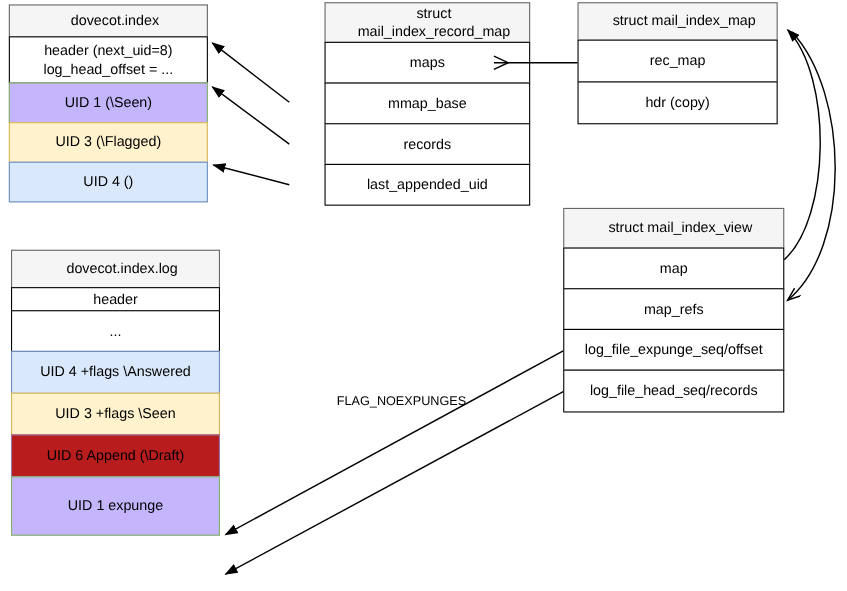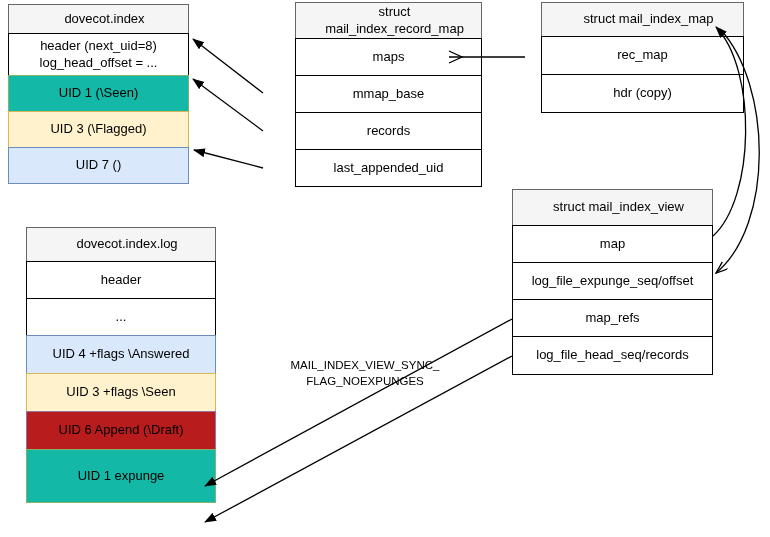--- a/index.html
+++ b/index.html
@@ -4,81 +4,80 @@
 <style>
   html,body{margin:0;padding:0;background:#ffffff;}
   #canvas{position:relative;width:770px;height:537px;background:#ffffff;overflow:hidden;
           font-family:"Liberation Sans",sans-serif;color:#000;}
   .box{position:absolute;}
   .cell{box-sizing:border-box;display:flex;flex-direction:column;align-items:center;justify-content:center;
         border:1px solid #000;background:#fff;font-size:13px;text-align:center;line-height:1.25;
         margin-top:-1px;width:100%;}
   .cell:first-child{margin-top:0;padding-left:12px;}
   .title{background:#f5f5f5;border:1px solid #666;}
-  .c-green {background:#14b8a6;border-color:#82b366;}
+  .c-green {background:#c4b5fd;border-color:#82b366;}
   .c-yellow{background:#fff2cc;border-color:#d6b656;}
   .c-blue  {background:#dae8fc;border-color:#6c8ebf;}
   .c-purple{background:#b91c1c;border-color:#9673a6;}
   #arrows{position:absolute;left:0;top:0;width:770px;height:537px;pointer-events:none;}
   #sync-label{position:absolute;left:265px;top:358px;width:200px;text-align:center;
               font-size:11.5px;line-height:1.35;}
 </style>
 </head>
 <body>
 
 <div id="canvas">
 
   <div class="box" style="left:8px;top:4px;width:181px;">
     <div class="cell title" style="height:30px">dovecot.index</div>
     <div class="cell" style="height:43px">
       <span>header (next_uid=8)</span>
       <span>log_head_offset = ...</span>
     </div>
     <div class="cell c-green" style="height:37px">UID 1 (\Seen)</div>
     <div class="cell c-yellow" style="height:37px">UID 3 (\Flagged)</div>
-    <div class="cell c-blue" style="height:37px">UID 7 ()</div>
+    <div class="cell c-blue" style="height:37px">UID 4 ()</div>
   </div>
 
   <div class="box" style="left:263px;top:2px;width:187px;margin-left:32px;">
     <div class="cell title" style="height:37px">
       <span>struct</span>
       <span>mail_index_record_map</span>
     </div>
     <div class="cell" style="height:38px">maps</div>
     <div class="cell" style="height:38px">mmap_base</div>
     <div class="cell" style="height:38px">records</div>
     <div class="cell" style="height:38px">last_appended_uid</div>
   </div>
 
-  <div class="box" style="left:525px;top:2px;width:203px;margin-left:16px;">
+  <div class="box" style="left:525px;top:2px;width:182px;">
     <div class="cell title" style="height:35px">struct mail_index_map</div>
     <div class="cell" style="height:39px">rec_map</div>
     <div class="cell" style="height:39px">hdr (copy)</div>
   </div>
 
   <div class="box" style="left:512px;top:189px;width:201px;">
     <div class="cell title" style="height:37px">struct mail_index_view</div>
     <div class="cell" style="height:38px">map</div>
+    <div class="cell" style="height:38px">map_refs</div>
     <div class="cell" style="height:38px">log_file_expunge_seq/offset</div>
-    <div class="cell" style="height:38px">map_refs</div>
     <div class="cell" style="height:39px">log_file_head_seq/records</div>
   </div>
 
-  <div class="box" style="left:26px;top:227px;width:190px;">
+  <div class="box" style="left:10px;top:227px;width:190px;">
     <div class="cell title" style="height:35px">dovecot.index.log</div>
-    <div class="cell" style="height:38px">header</div>
+    <div class="cell" style="height:22px">header</div>
     <div class="cell" style="height:38px">...</div>
     <div class="cell c-blue" style="height:39px">UID 4 +flags \Answered</div>
     <div class="cell c-yellow" style="height:39px">UID 3 +flags \Seen</div>
     <div class="cell c-purple" style="height:39px">UID 6 Append (\Draft)</div>
     <div class="cell c-green" style="height:54px">UID 1 expunge</div>
   </div>
 
   <div id="sync-label">
-    <div>MAIL_INDEX_VIEW_SYNC_</div>
     <div>FLAG_NOEXPUNGES</div>
   </div>
 
   <svg id="arrows" viewBox="0 0 770 537">
     <defs>
       <marker id="mFill" markerUnits="userSpaceOnUse" markerWidth="13" markerHeight="10" refX="11" refY="4.5" orient="auto">
         <path d="M0,0 L12,4.5 L0,9 Z" fill="#000"></path>
       </marker>
       <marker id="mOpen" markerUnits="userSpaceOnUse" markerWidth="14" markerHeight="11" refX="12" refY="4.5" orient="auto">
         <path d="M0,0 L12,4.5 L0,9" fill="none" stroke="#000" stroke-width="1.3"></path>

